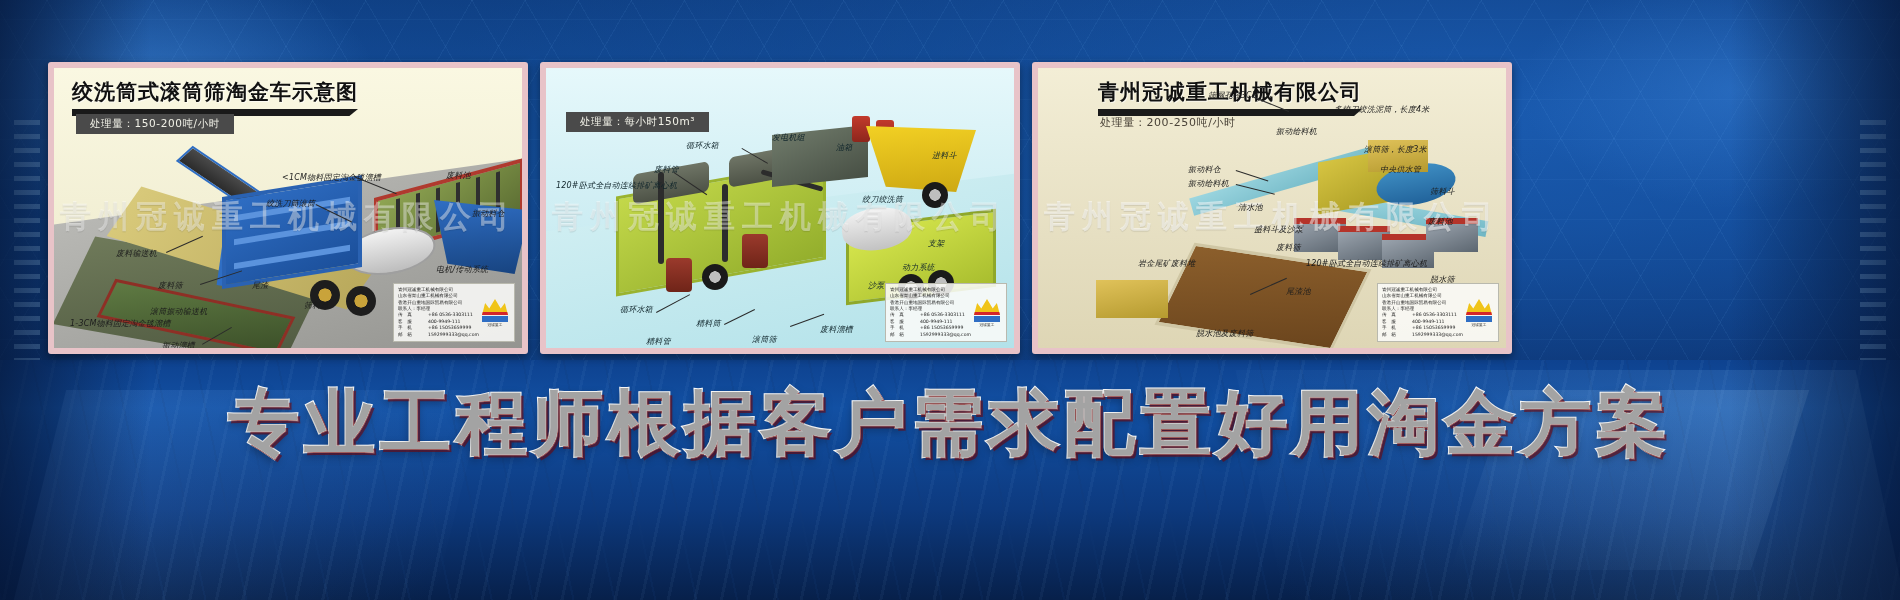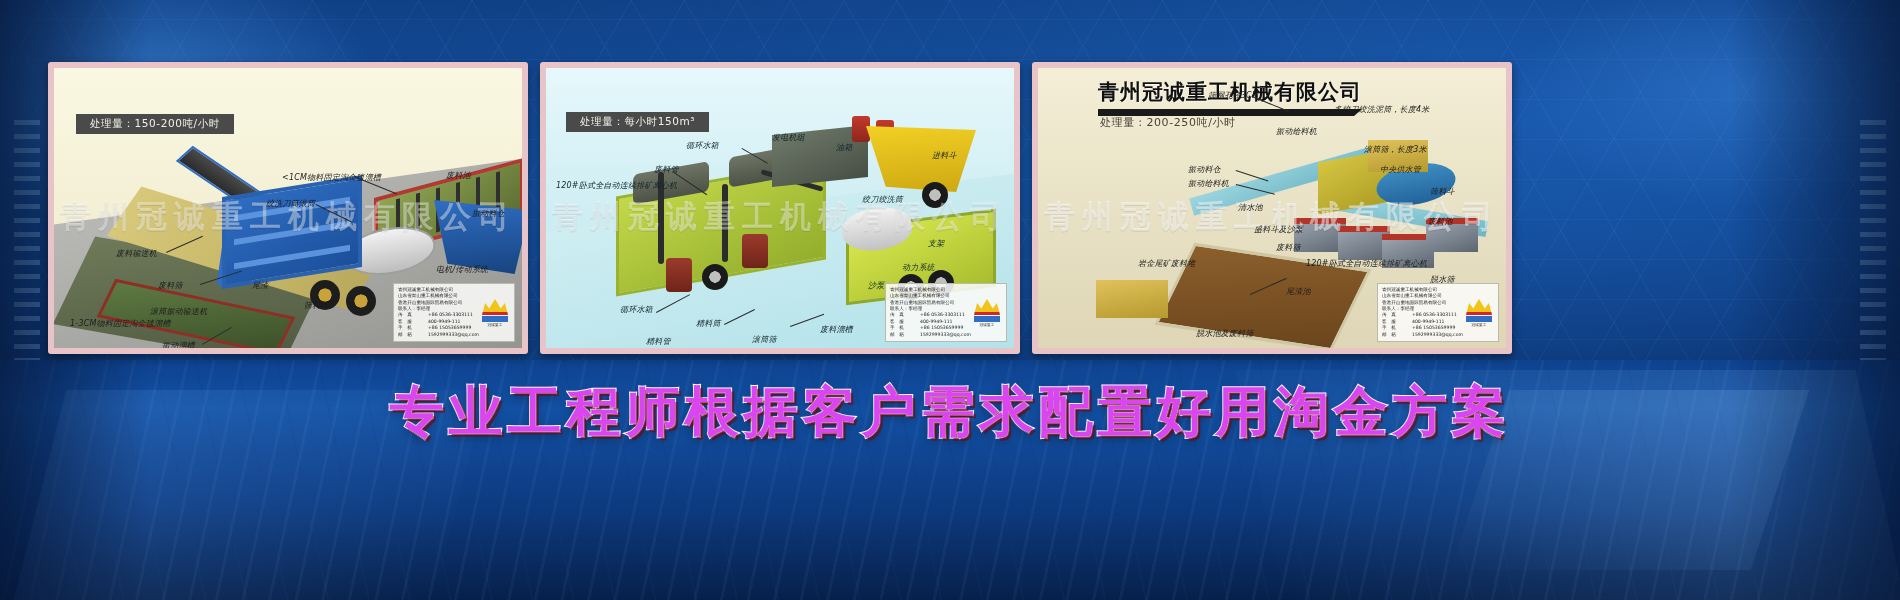--- a/index.html
+++ b/index.html
@@ -177,23 +177,23 @@
   .contact .ln b{ font-weight:normal; display:inline-block; width:30px; }
   .crown{ width:30px; flex:none; display:flex; flex-direction:column; align-items:center; justify-content:center; }
   .crown .c{ width:26px; height:17px; background:#f0c419;
      clip-path:polygon(0 100%,12% 30%,28% 62%,50% 6%,72% 62%,88% 30%,100% 100%);
      border-bottom:3px solid #d4262a; position:relative; }
   .crown .base{ width:26px; height:6px; background:#2f6ec4; margin-top:1px; }
   .crown .cap{ font-size:3.6px; color:#333; margin-top:1px; letter-spacing:.2px; }
 
   
   .headline{ position:absolute; left:0; right:0; top:376px; text-align:center; z-index:20;
-    font-size:54px; font-weight:bold; letter-spacing:5px; white-space:nowrap;
+    font-size:71px; font-weight:bold; letter-spacing:5px; white-space:nowrap;
     font-family:"DejaVu Sans","Liberation Sans",sans-serif;
-    color:#d946ef;
+    color:#a3a3a3;
     -webkit-text-stroke:2px #ffffff;
     paint-order:stroke fill;
     text-shadow:
       0 0 0 #fff,
       3px 3px 0 rgba(120,0,0,.55),
       0 4px 10px rgba(0,0,0,.35);
   }
 </style>
 </head>
 <body>
@@ -238,20 +238,24 @@
         <div class="bar" style="top:16px"></div>
           <div class="bar" style="top:40px"></div>
         <div class="bar" style="top:64px"></div>
       </div>
       <div class="hopper"></div>
       <div class="wheel w1"></div>
         <div class="wheel w2"></div>
     </div>
     <div class="watermark">青州冠诚重工机械有限公司</div>
 
+    <div class="panel-title">
+      <div class="t">绞洗筒式滚筒筛淘金车示意图</div>
+      <div class="title-rule"></div>
+    </div>
     <div class="cap-badge">处理量：150-200吨/小时</div>
 
     <div>
       <div class="lbl" style="left:228px;top:104px">&lt;1CM物料固定淘金毯溜槽</div>
       <div class="lbl" style="left:392px;top:102px">废料池</div>
       <div class="lbl" style="left:212px;top:130px">绞洗刀筒滚筒</div>
       <div class="lbl" style="left:418px;top:140px">振动料仓</div>
       <div class="lbl" style="left:62px;top:180px">废料输送机</div>
       <div class="lbl" style="left:104px;top:212px">废料筛</div>
       <div class="lbl" style="left:250px;top:232px">筛料筒</div>

